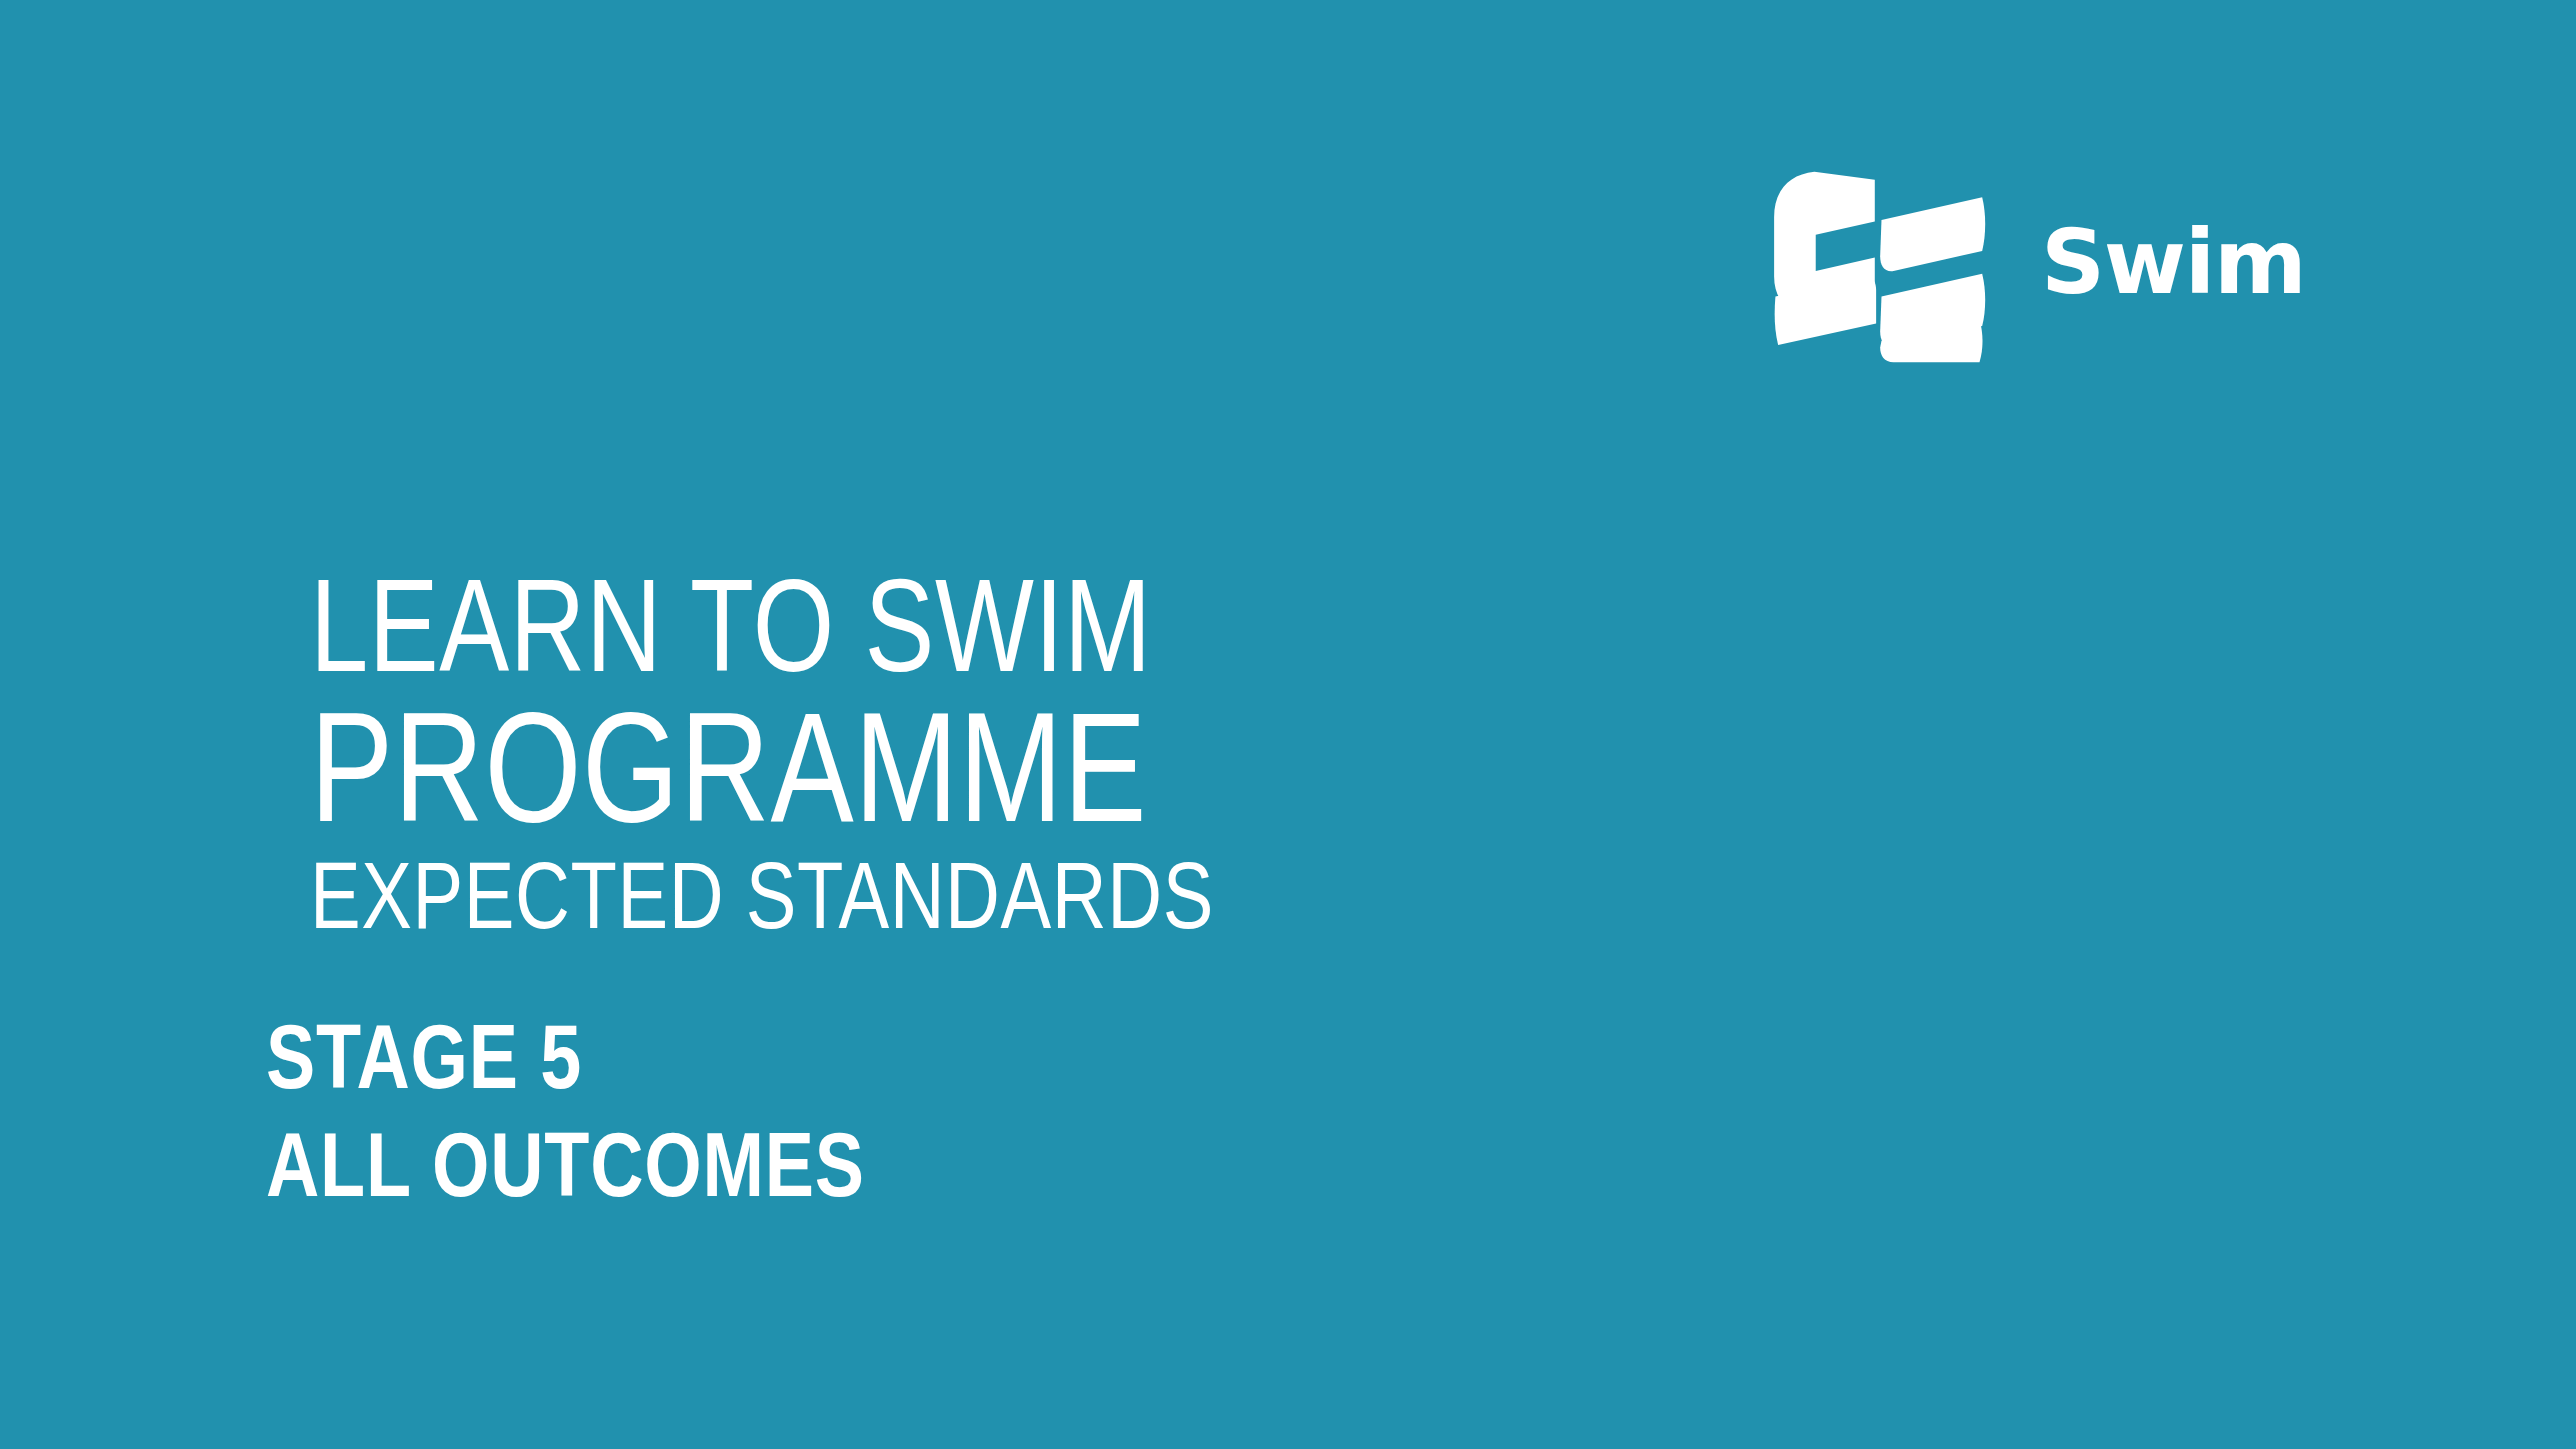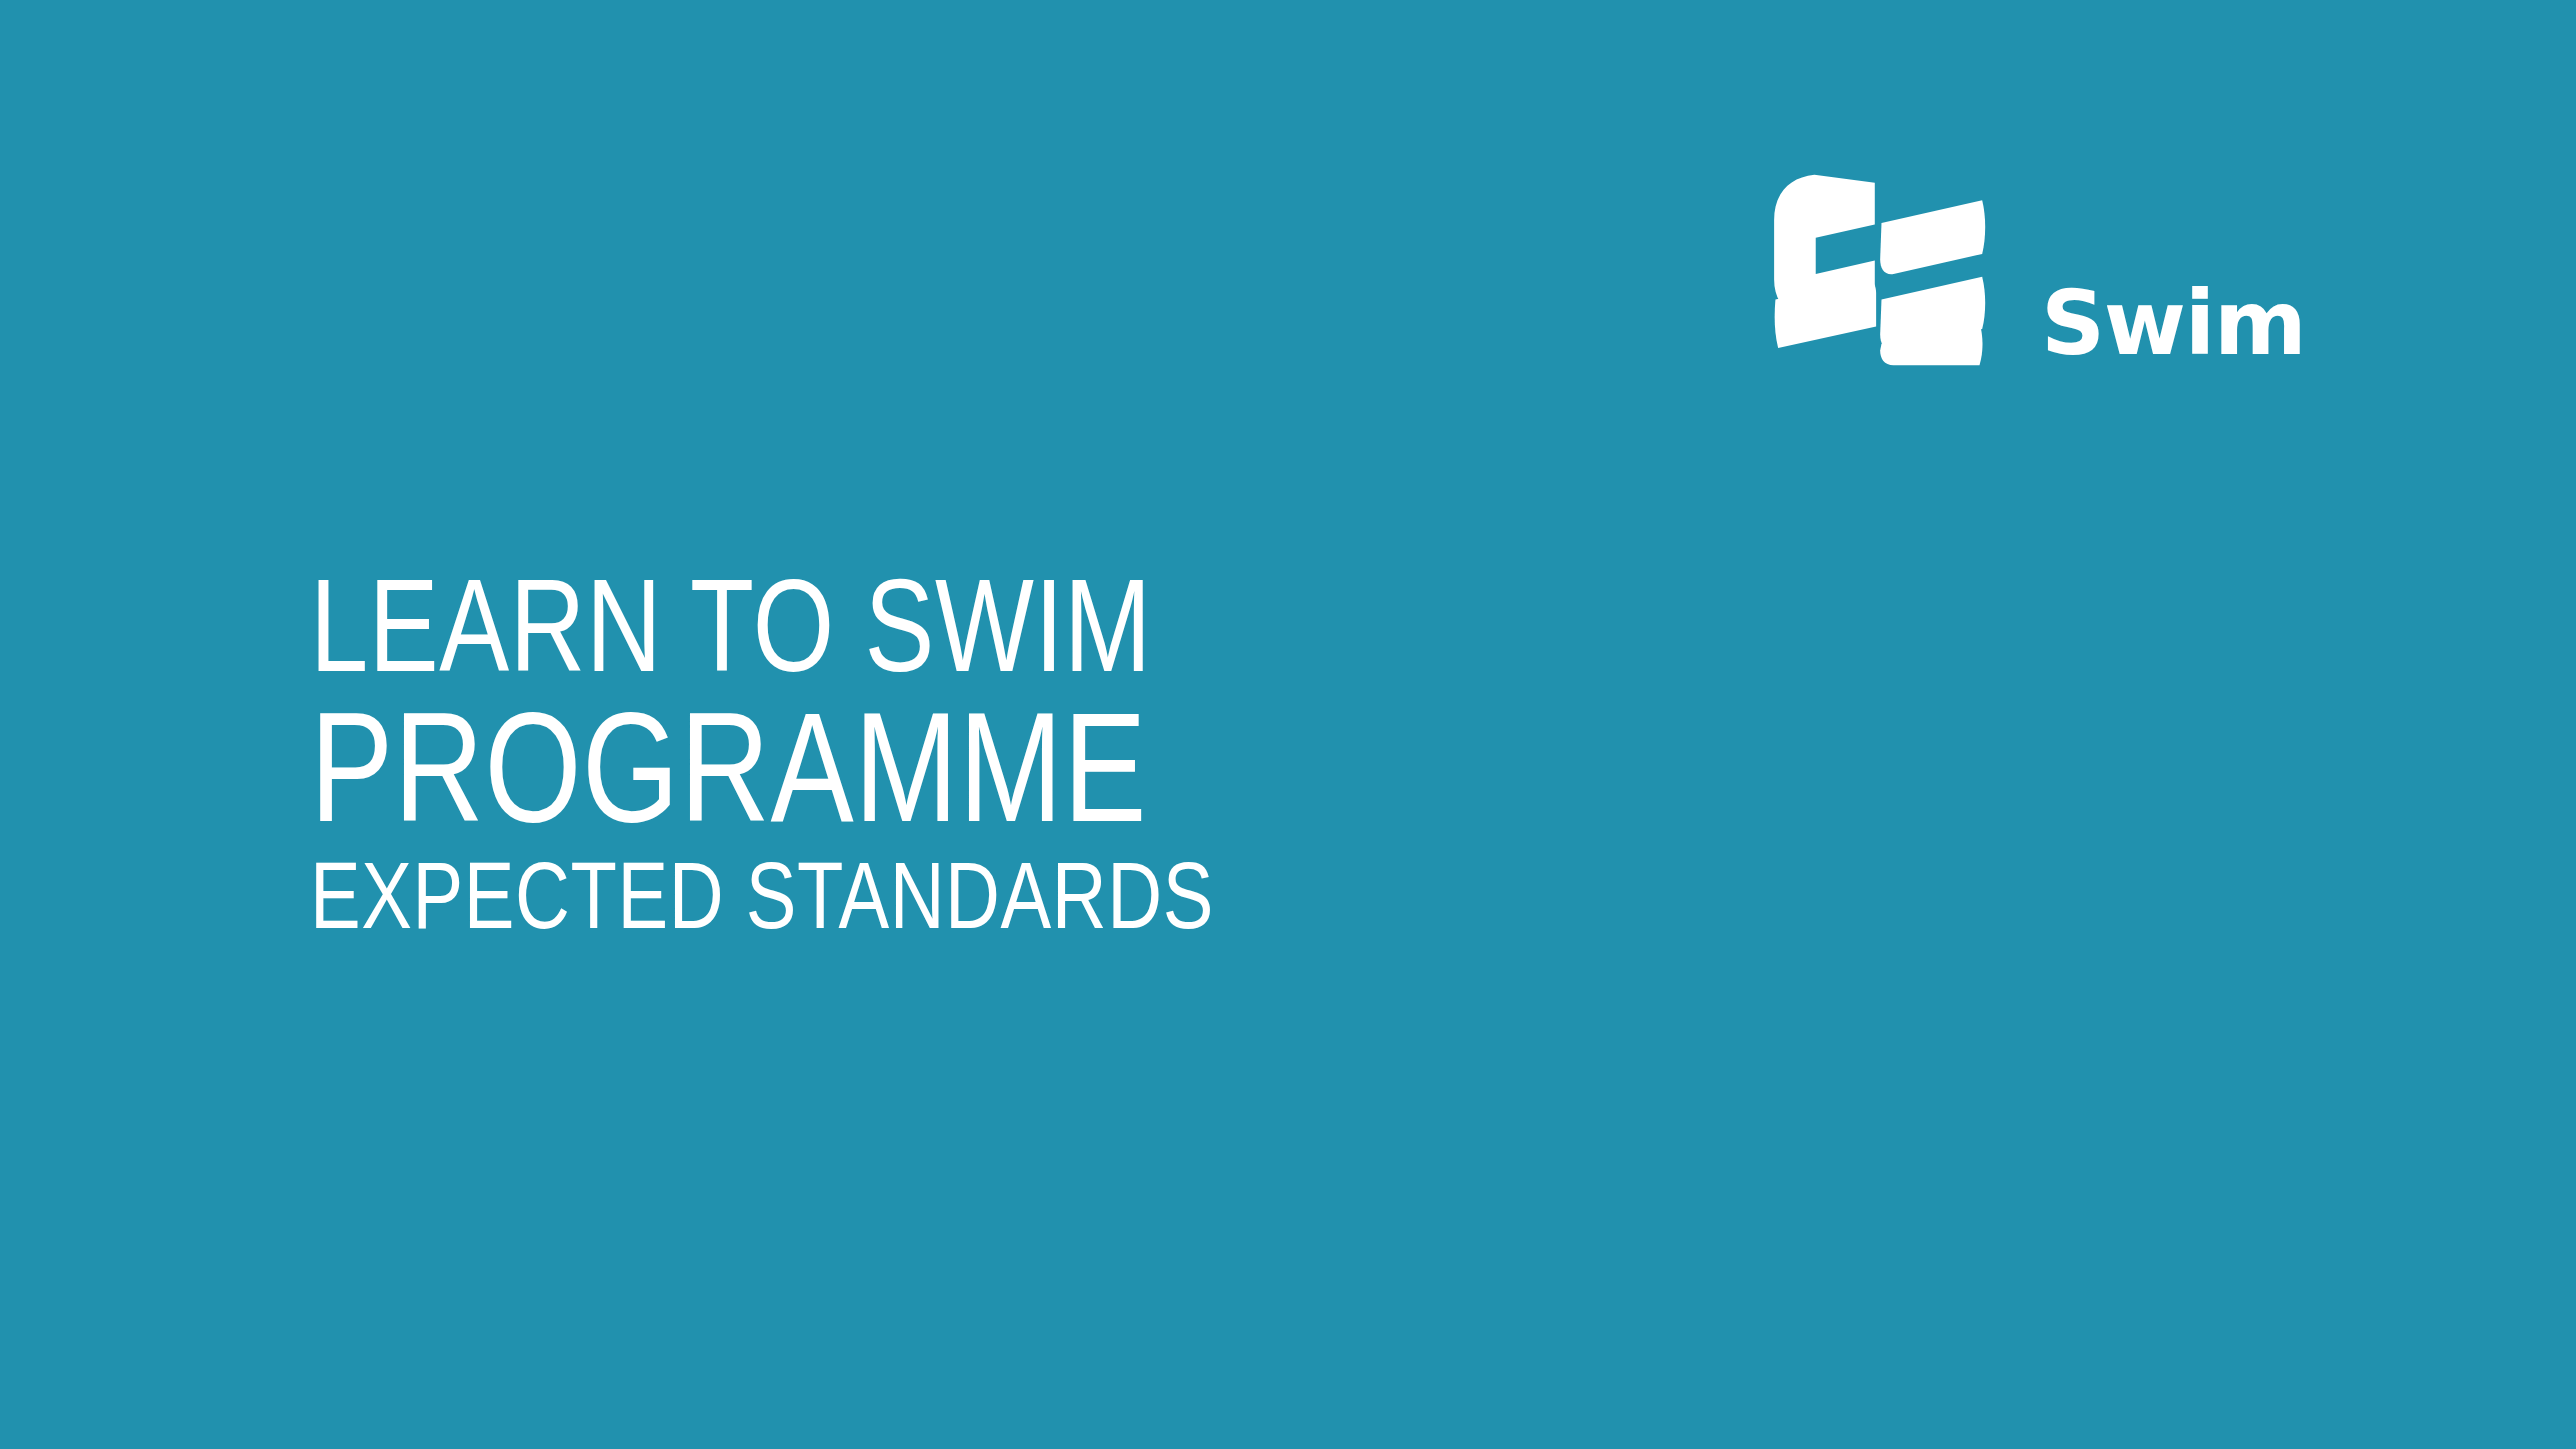--- a/index.html
+++ b/index.html
@@ -27,21 +27,21 @@
 
   
   .brand-lockup {
     position: absolute;
     top: 161px;
     left: 1774px;
     width: 657px;
     height: 205px;
     display: flex;
     flex-direction: row;
-    align-items: flex-end;
+    align-items: center;
   }
 
   .brand-mark {
     width: 215px;
     height: 198px;
     flex: 0 0 215px;
     display: block;
   }
 
   .brand-wordmark {
@@ -182,15 +182,19 @@
       <span class="brand-word">Swim</span>
     </div>
   </div>
 
   <div class="title-block">
     <div class="title-line title-line-1">LEARN TO SWIM</div>
     <div class="title-line title-line-2">PROGRAMME</div>
     <div class="title-line title-line-3">EXPECTED STANDARDS</div>
   </div>
 
+  <div class="stage-block">
+    <div class="stage-line">STAGE 5</div>
+    <div class="stage-line">ALL OUTCOMES</div>
+  </div>
 
 </div>
 
 
 </body></html>

